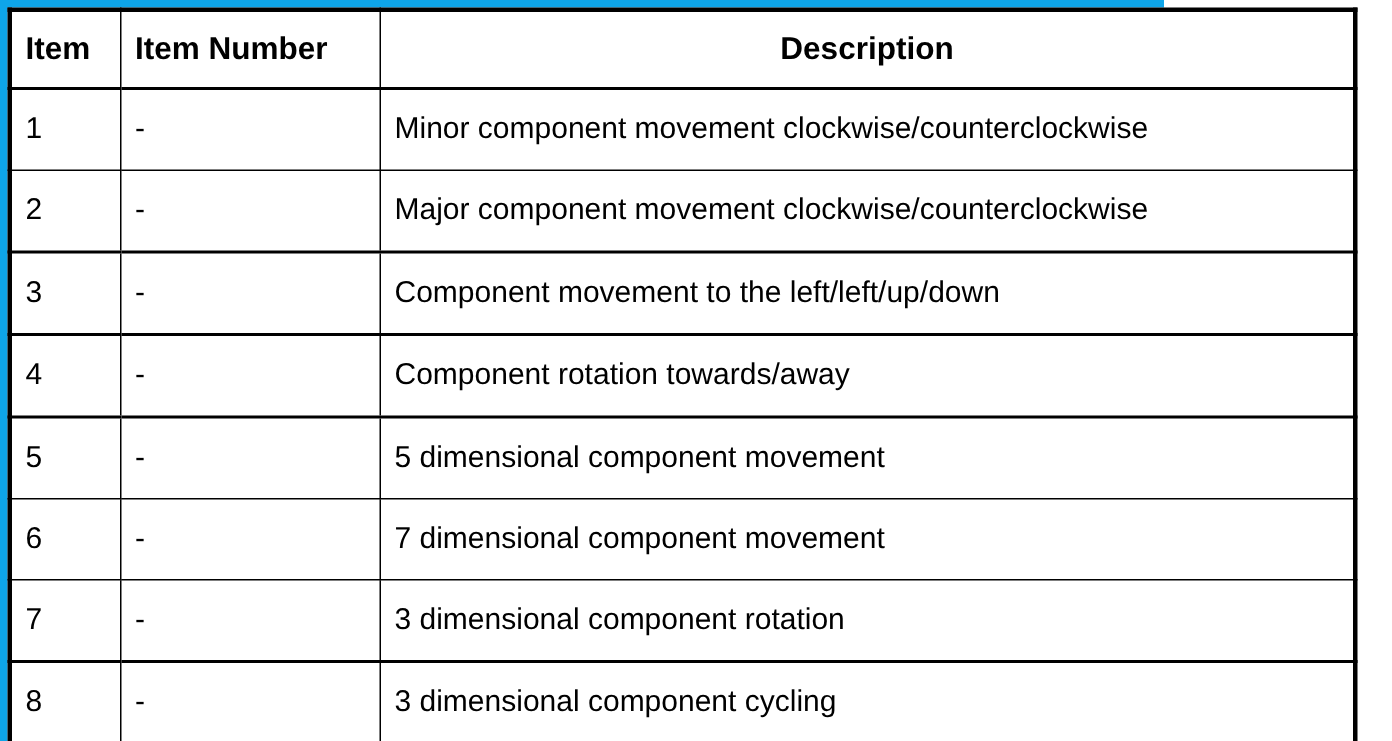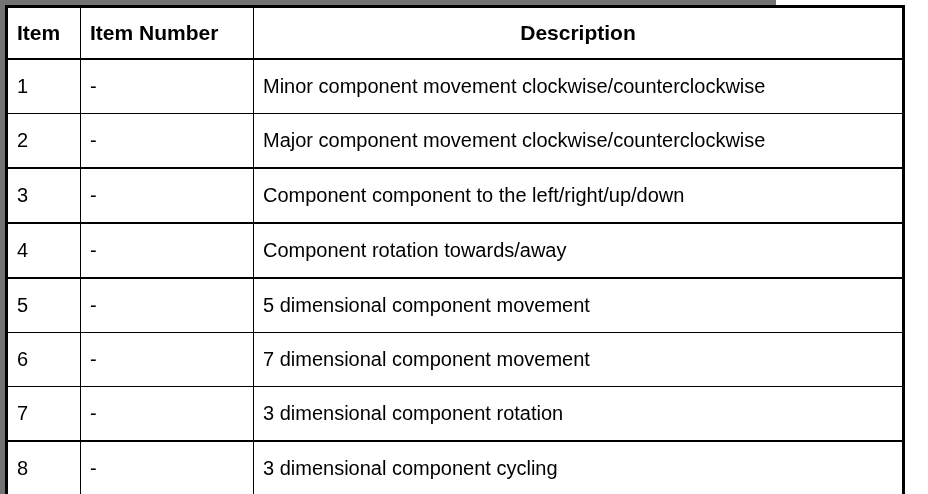--- a/index.html
+++ b/index.html
@@ -13,21 +13,21 @@
     height: 494px;
     overflow: hidden;
     font-family: "Liberation Sans", sans-serif;
     color: #000000;
   }
 
   .sheet {
     position: relative;
     width: 776px;
     height: 494px;
-    background: #737373;
+    background: #0ea5e9;
   }
 
   .parts-table {
     position: absolute;
     left: 5px;
     top: 5px;
     width: 897px;
     border-collapse: collapse;
     table-layout: fixed;
     background: #ffffff;
@@ -111,21 +111,21 @@
         <td class="c-desc">Minor component movement clockwise/counterclockwise</td>
       </tr>
       <tr>
         <td class="c-item">2</td>
         <td class="c-part">-</td>
         <td class="c-desc">Major component movement clockwise/counterclockwise</td>
       </tr>
       <tr class="heavy-top">
         <td class="c-item">3</td>
         <td class="c-part">-</td>
-        <td class="c-desc">Component component to the left/right/up/down</td>
+        <td class="c-desc">Component movement to the left/left/up/down</td>
       </tr>
       <tr class="heavy-top">
         <td class="c-item">4</td>
         <td class="c-part">-</td>
         <td class="c-desc">Component rotation towards/away</td>
       </tr>
       <tr class="heavy-top">
         <td class="c-item">5</td>
         <td class="c-part">-</td>
         <td class="c-desc">5 dimensional component movement</td>

